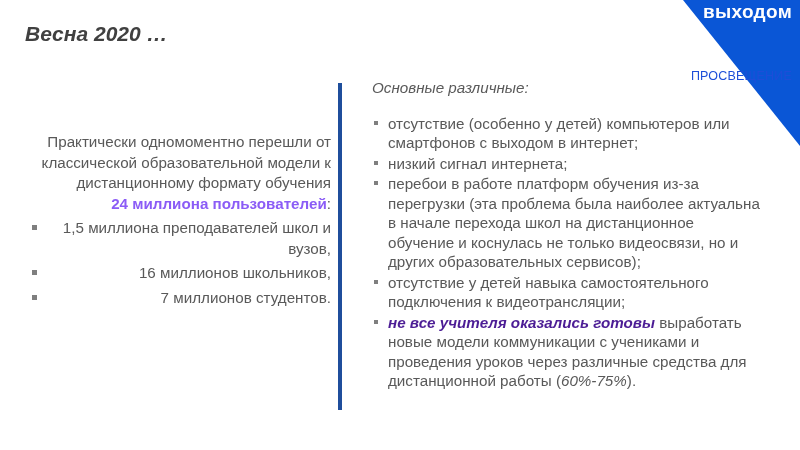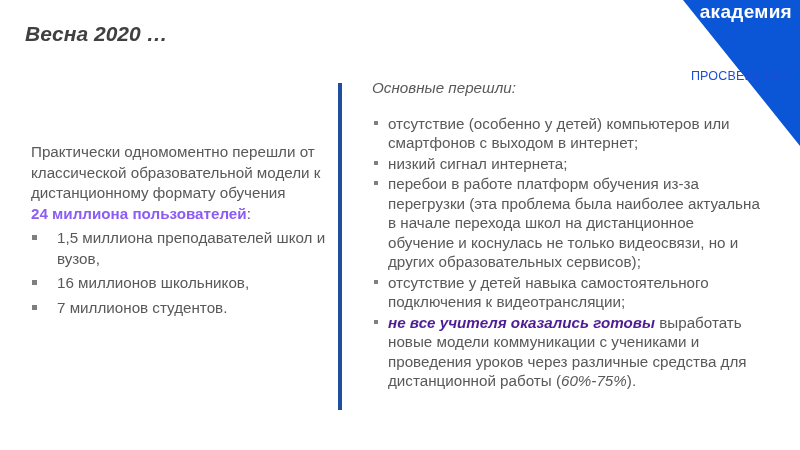--- a/index.html
+++ b/index.html
@@ -14,22 +14,22 @@
     .corner {
       position:absolute; right:0; top:0; width:117px; height:146px;
     }
     .corner svg { display:block; }
     .logo {
       position:absolute; right:8px; top:2px; text-align:right; color:#ffffff;
     }
     .logo-main { font-size:19px; font-weight:bold; line-height:20px; letter-spacing:0.3px; }
     .logo-sub { font-size:12.5px; line-height:13px; letter-spacing:0.2px; color:#1d4ed8;margin-top:48px; }
     .left {
-      position:absolute; left:31px; top:142px; width:300px;
-      font-size:15.2px; line-height:20.5px; color:#595959;
+      position:absolute; left:31px; top:132px; width:300px;
+      font-size:15.2px; line-height:20.5px; color:#595959;text-align:right;
     }
     .left p { margin:0; }
     .left b { color:#8b5cf6; }
     .left ul { list-style:none; margin:0; padding:0; }
     .left li { position:relative; padding-left:26px; margin-top:4px; }
     .left li .bullet {
       position:absolute; left:1px; top:7px; width:5px; height:5px; background:#7f7f7f;
     }
     .divider {
       position:absolute; left:338px; top:83px; width:4px; height:327px; background:#1f4e9c;
@@ -50,40 +50,40 @@
 <body>
 
 <div class="title">Весна 2020 …</div>
 
 <div class="corner">
   <svg width="117" height="146" viewBox="0 0 117 146">
     <polygon points="0,0 117,0 117,146" fill="#0a56d6"></polygon>
   </svg>
 </div>
 <div class="logo">
-  <div class="logo-main">академия</div>
+  <div class="logo-main">выходом</div>
   <div class="logo-sub">ПРОСВЕЩЕНИЕ</div>
 </div>
 
 <div class="left">
   <p>
     <span>Практически одномоментно перешли от классической образовательной модели к дистанционному формату обучения</span><br>
     <b>24 миллиона пользователей</b><span>:</span>
   </p>
   <ul>
     <li><span class="bullet"></span><span>1,5 миллиона преподавателей школ и вузов,</span></li>
     <li><span class="bullet"></span><span>16 миллионов школьников,</span></li>
     <li><span class="bullet"></span><span>7 миллионов студентов.</span></li>
   </ul>
 </div>
 
 <div class="divider"></div>
 
 <div class="right">
-  <div class="subhead">Основные перешли:</div>
+  <div class="subhead">Основные различные:</div>
   <ul>
     <li><span class="bullet"></span><span>отсутствие (особенно у детей) компьютеров или смартфонов с выходом в интернет;</span></li>
     <li><span class="bullet"></span><span>низкий сигнал интернета;</span></li>
     <li><span class="bullet"></span><span>перебои в работе платформ обучения из-за перегрузки (эта проблема была наиболее актуальна в начале перехода школ на дистанционное обучение и коснулась не только видеосвязи, но и других образовательных сервисов);</span></li>
     <li><span class="bullet"></span></li>
     <li><span class="bullet"></span><span>отсутствие у детей навыка самостоятельного подключения к видеотрансляции;</span></li>
     <li><span class="bullet"></span><b>не все учителя оказались готовы</b><span> выработать новые модели коммуникации с учениками и проведения уроков через различные средства для дистанционной работы (</span><i>60%-75%</i><span>).</span></li>
   </ul>
 </div>
 

